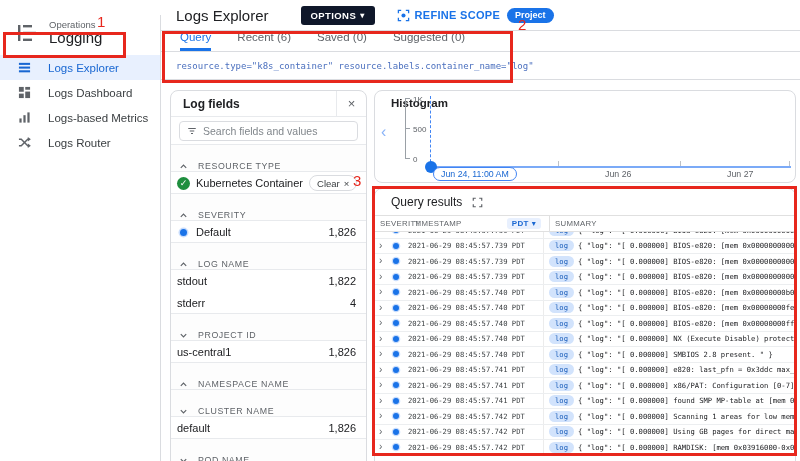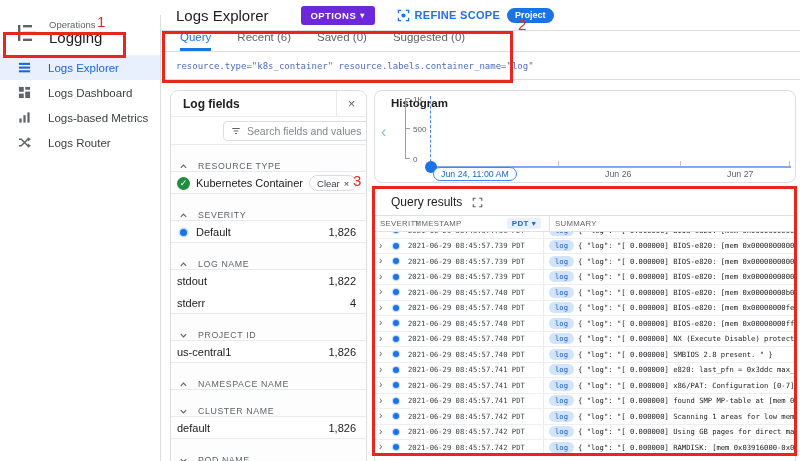--- a/index.html
+++ b/index.html
@@ -22,21 +22,21 @@
   .nav-ic svg { width:13px; height:13px; }
   .nav-label { font-size:11.5px; color:#3c4043; white-space:nowrap; }
   .nav-item.active { background:#e8f0fe; }
   .nav-item.active .nav-label { color:#1967d2; }
   .nav-item.active .nav-ic { color:#1967d2; }
 
   
   .topbar { position:absolute; left:161px; top:0; right:0; height:31px;
     border-bottom:1px solid #dadce0; display:flex; align-items:center; padding-left:15px; }
   .page-title { font-size:15px; color:#202124; }
-  .btn-options { margin-left:32px; height:19px; border:none; background:#6d28d9; color:#fff;
+  .btn-options { margin-left:32px; height:19px; border:none; background:#0f172a; color:#fff;
     border-radius:3px; font-size:9.5px; font-weight:bold; letter-spacing:.4px;
     padding:0 10px; display:flex; align-items:center; gap:4px; cursor:pointer;
     font-family:"Liberation Sans",sans-serif; }
   .caret { font-size:8px; }
   .refine { margin-left:22px; display:flex; align-items:center; gap:5px; color:#1a73e8; cursor:pointer; }
   .refine svg { width:13px; height:13px; }
   .refine-label { font-size:11px; font-weight:bold; letter-spacing:.3px; }
   .scope-pill { margin-left:7px; height:15px; background:#1a73e8; color:#fff; font-size:9px;
     font-weight:600; border-radius:8px; padding:0 8px; display:flex; align-items:center; cursor:pointer; }
 
@@ -54,21 +54,21 @@
   .card { position:absolute; background:#fff; border:1px solid #dadce0; border-radius:8px; }
 
   
   .lf { left:170px; top:90px; width:197px; height:372px; border-radius:8px 8px 0 0; overflow:hidden; }
   .lf-head { height:26px; display:flex; align-items:center; border-bottom:1px solid #e8eaed; }
   .lf-title { font-size:12px; font-weight:bold; padding-left:12px; flex:1; }
   .lf-close { width:30px; height:100%; border-left:1px solid #e8eaed; display:flex;
     align-items:center; justify-content:center; font-size:13px; color:#5f6368; cursor:pointer; }
   .lf-search-wrap { padding:4px 8px 4px 8px; height:28px; }
   .lf-search { width:100%; height:20px; border:1px solid #dadce0; border-radius:4px;
-    display:flex; align-items:center; gap:6px; padding-left:7px;margin-left:44px; }
+    display:flex; align-items:center; gap:6px; padding-left:7px; }
   .lf-search svg { width:10px; height:10px; flex:none; color:#5f6368; }
   .lf-search input { border:none; outline:none; font-size:10.5px; color:#202124; width:140px;
     font-family:"Liberation Sans",sans-serif; }
   .lf-search input::placeholder { color:#80868b; }
   .lf-sec { height:28px; display:flex; align-items:flex-end; gap:10px; padding-left:8px;
     border-top:1px solid #e8eaed; border-bottom:1px solid #e8eaed; margin-top:-1px;
     background:#fdfdfd; cursor:pointer; }
   .sec-ch { display:flex; width:9px; height:9px; }
   .sec-ch svg { width:9px; height:9px; }
   .sec-label { font-size:8.8px; color:#5f6368; letter-spacing:.6px; }

